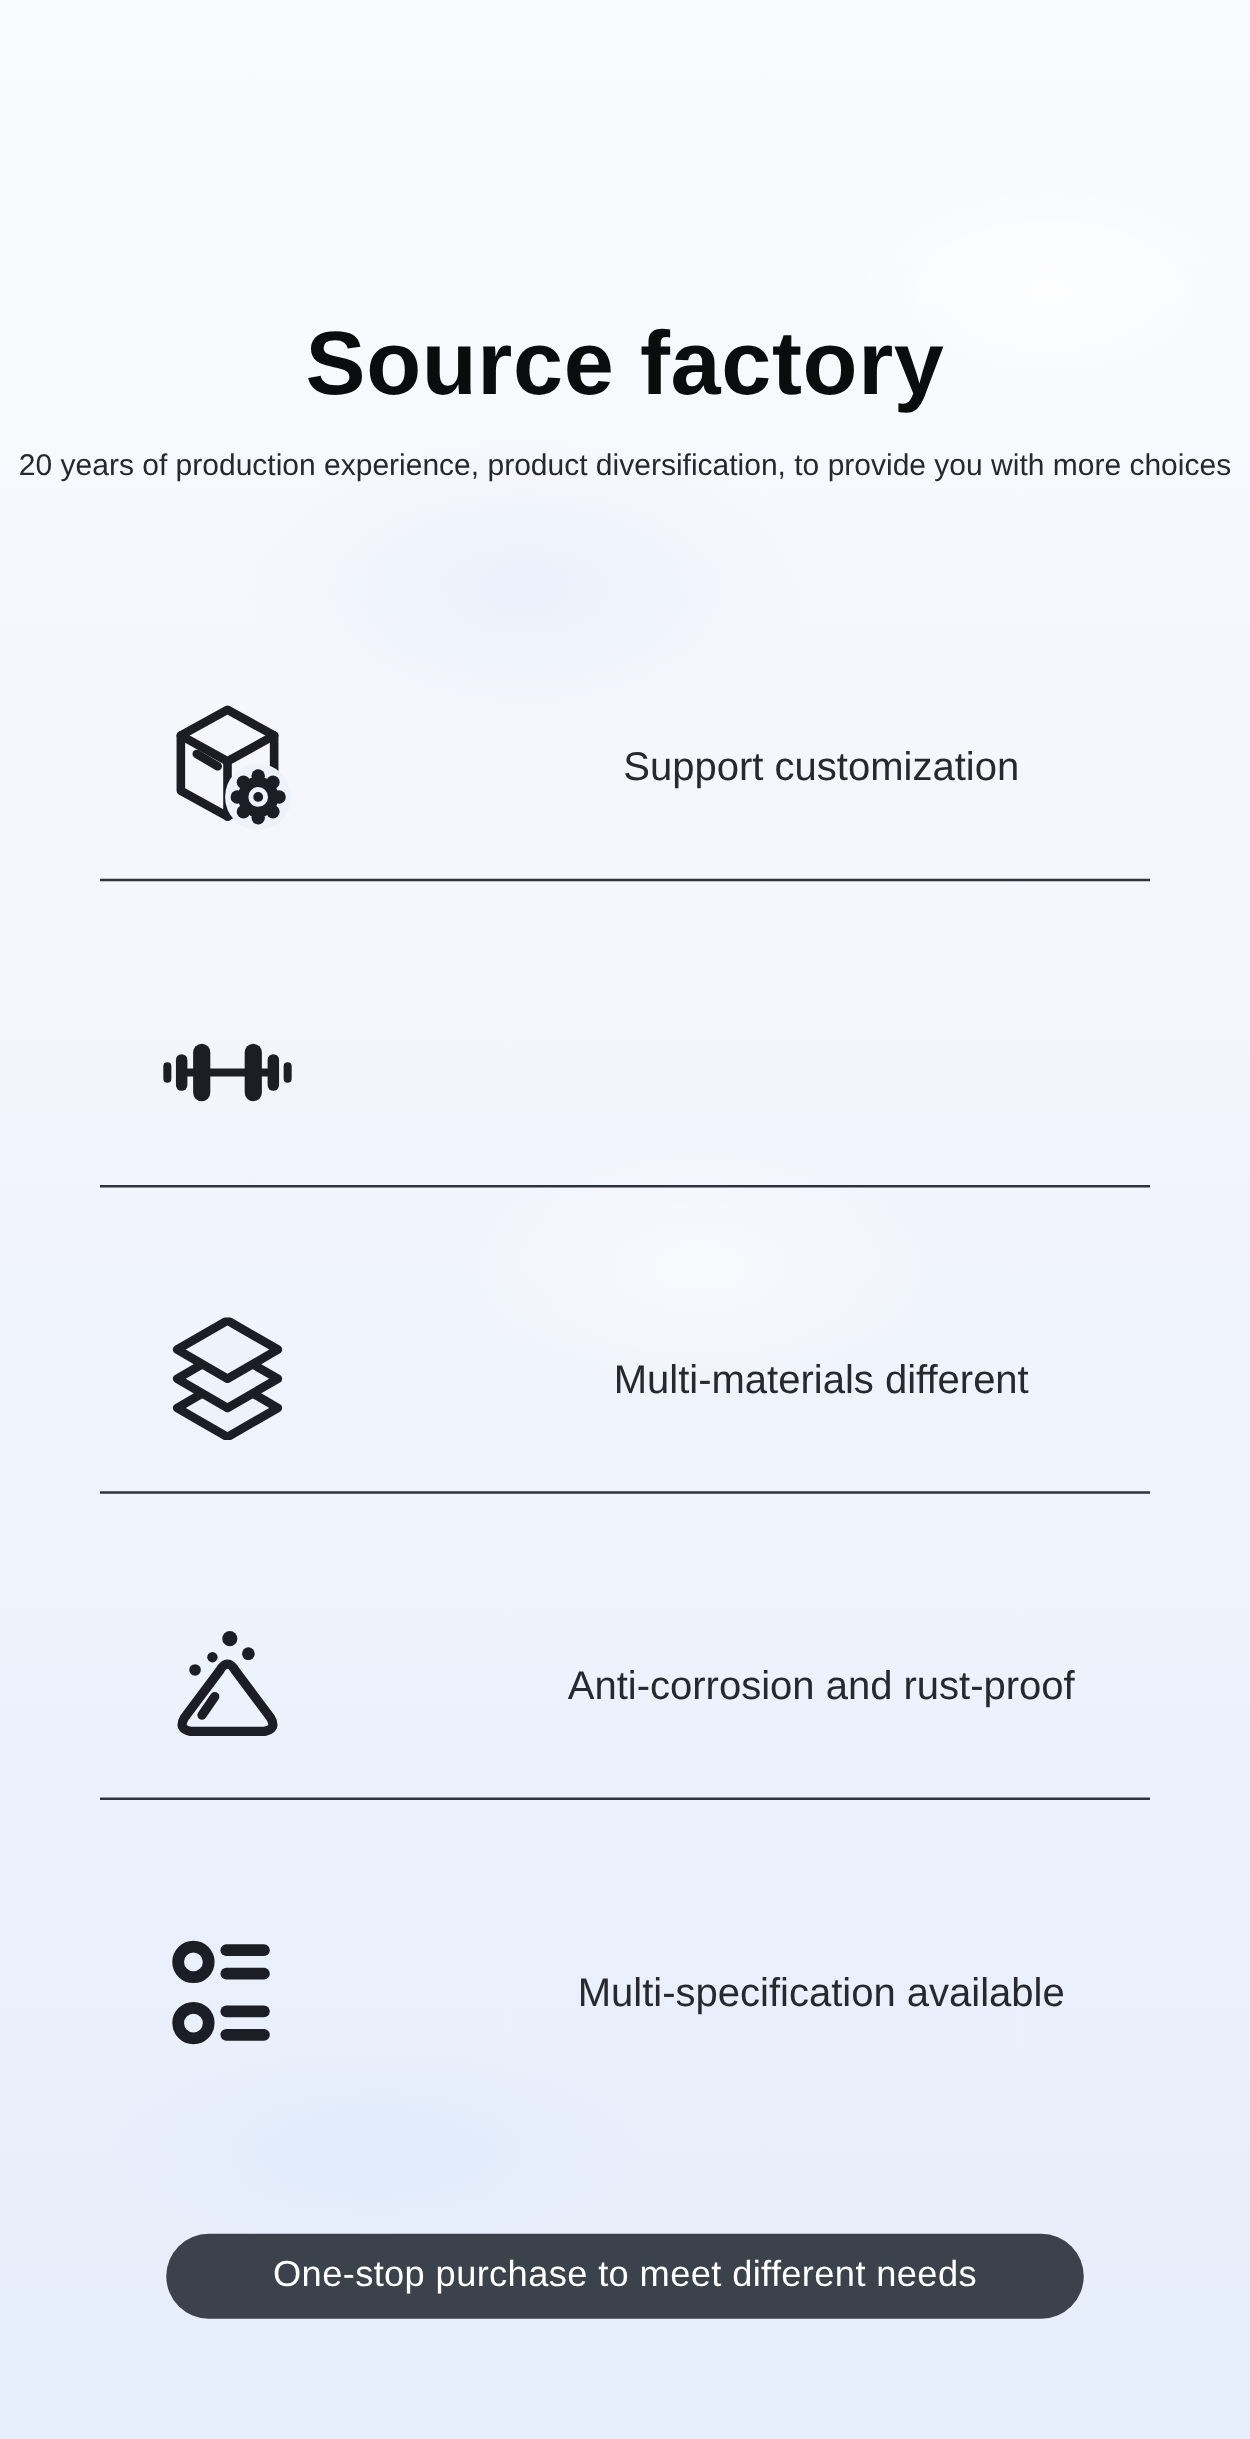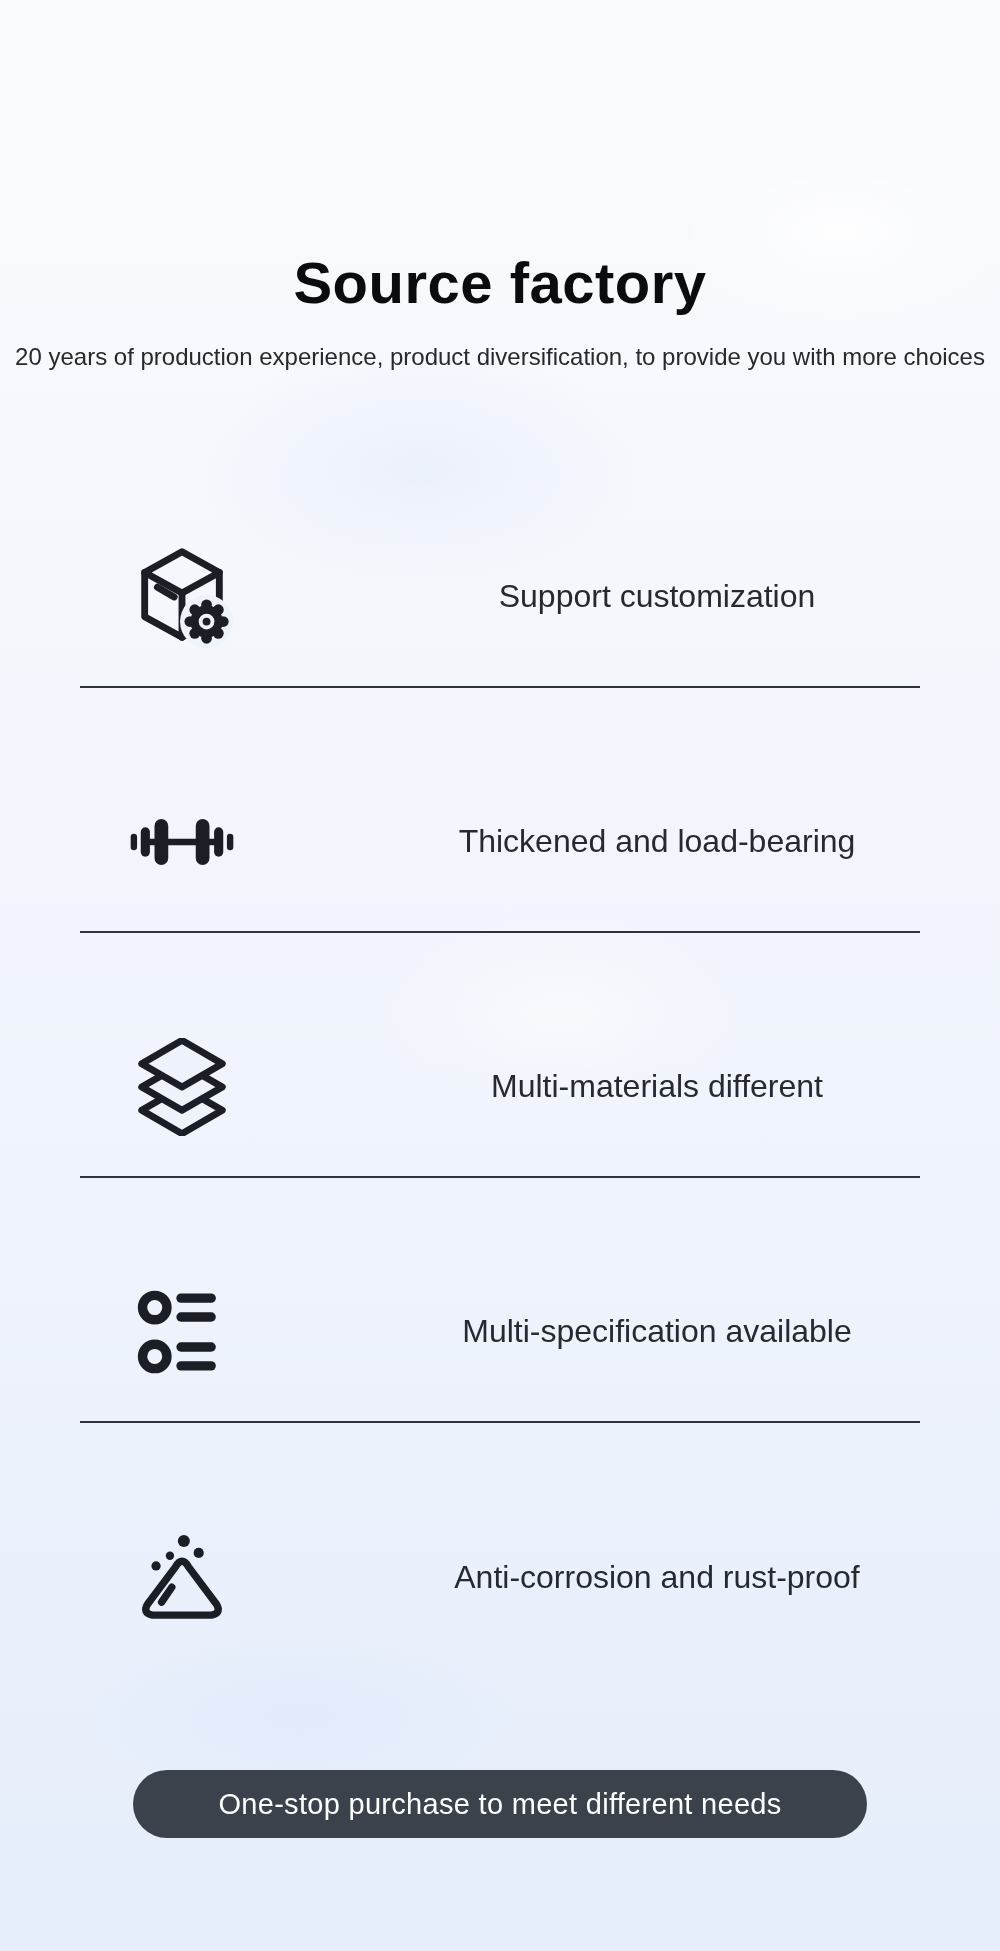--- a/index.html
+++ b/index.html
@@ -14,21 +14,21 @@
     background:
       radial-gradient(240px 130px at 84% 12%, rgba(255,255,255,0.85), transparent 70%),
       radial-gradient(320px 170px at 42% 24%, rgba(221,231,248,0.45), transparent 70%),
       radial-gradient(280px 150px at 56% 52%, rgba(255,255,255,0.5), transparent 70%),
       radial-gradient(300px 120px at 30% 88%, rgba(214,228,250,0.45), transparent 70%);
   }
   .content { position:relative; }
   .page-title {
     padding-top:250px;
     text-align:center;
-    font-size:58px; line-height:1.15; font-weight:bold;
+    font-size:72px; line-height:1.15; font-weight:bold;
     color:var(--title,#0b0c0e);
     letter-spacing:0.5px;
   }
   .page-subtitle {
     margin-top:26px;
     text-align:center;
     font-size:24px; line-height:1.2;
     color:var(--text,#26282c);
   }
   .feature-list { margin:72px 80px 0 80px; }
@@ -109,67 +109,66 @@
             <rect x="22" y="24.5" width="76" height="7" rx="3.5"></rect>
             <rect x="30" y="3" width="15" height="50" rx="7.5"></rect>
             <rect x="75" y="3" width="15" height="50" rx="7.5"></rect>
             <rect x="15" y="12" width="10" height="32" rx="5"></rect>
             <rect x="95" y="12" width="10" height="32" rx="5"></rect>
             <rect x="4" y="19" width="7" height="18" rx="3.5"></rect>
             <rect x="109" y="19" width="7" height="18" rx="3.5"></rect>
           </g>
         </svg>
       </div>
-      <div class="feature-label">Thickened and load-bearing</div>
     </div>
 
     <div class="feature-row">
       <div class="icon-box">
         <svg class="icon-svg" width="106" height="98" viewBox="0 0 100 92">
           <g class="bgfill" stroke="currentColor" stroke-width="6.5" stroke-linejoin="round">
             <polygon points="50,46 88,68 50,90 12,68"></polygon>
             <polygon points="50,24 88,46 50,68 12,46"></polygon>
             <polygon points="50,2 88,24 50,46 12,24"></polygon>
           </g>
         </svg>
       </div>
       <div class="feature-label">Multi-materials different</div>
+    </div>
+
+    <div class="feature-row">
+      <div class="icon-box">
+        <svg class="icon-svg" width="102" height="98" viewBox="0 0 110 104">
+          <path fill="none" stroke="currentColor" stroke-width="8" stroke-linejoin="round" d="M48,40 Q55,28 62,40 L92,80 Q98,90 87,92 L23,92 Q12,90 18,80 Z"></path>
+          <path fill="none" stroke="currentColor" stroke-width="8" stroke-linecap="round" d="M33,78 L44,62"></path>
+          <g fill="currentColor">
+            <circle cx="27" cy="39" r="5"></circle>
+            <circle cx="42" cy="28" r="4.5"></circle>
+            <circle cx="57" cy="12" r="6.5"></circle>
+            <circle cx="73" cy="25" r="5.5"></circle>
+          </g>
+        </svg>
+      </div>
+      <div class="feature-label">Anti-corrosion and rust-proof</div>
     </div>
 
     <div class="feature-row">
       <div class="icon-box">
         <svg class="icon-svg" width="94" height="98" viewBox="0 0 100 104">
           <g fill="none" stroke="currentColor" stroke-width="10">
             <circle cx="21" cy="26" r="13"></circle>
             <circle cx="21" cy="78" r="13"></circle>
           </g>
           <g fill="currentColor">
             <rect x="44" y="11" width="42" height="10" rx="5"></rect>
             <rect x="44" y="31" width="42" height="10" rx="5"></rect>
             <rect x="44" y="63" width="42" height="10" rx="5"></rect>
             <rect x="44" y="83" width="42" height="10" rx="5"></rect>
           </g>
         </svg>
       </div>
       <div class="feature-label">Multi-specification available</div>
     </div>
 
-    <div class="feature-row">
-      <div class="icon-box">
-        <svg class="icon-svg" width="102" height="98" viewBox="0 0 110 104">
-          <path fill="none" stroke="currentColor" stroke-width="8" stroke-linejoin="round" d="M48,40 Q55,28 62,40 L92,80 Q98,90 87,92 L23,92 Q12,90 18,80 Z"></path>
-          <path fill="none" stroke="currentColor" stroke-width="8" stroke-linecap="round" d="M33,78 L44,62"></path>
-          <g fill="currentColor">
-            <circle cx="27" cy="39" r="5"></circle>
-            <circle cx="42" cy="28" r="4.5"></circle>
-            <circle cx="57" cy="12" r="6.5"></circle>
-            <circle cx="73" cy="25" r="5.5"></circle>
-          </g>
-        </svg>
-      </div>
-      <div class="feature-label">Anti-corrosion and rust-proof</div>
-    </div>
-
   </div>
 
   <div class="cta-button">One-stop purchase to meet different needs</div>
 
 </div>
 
 </body></html>

